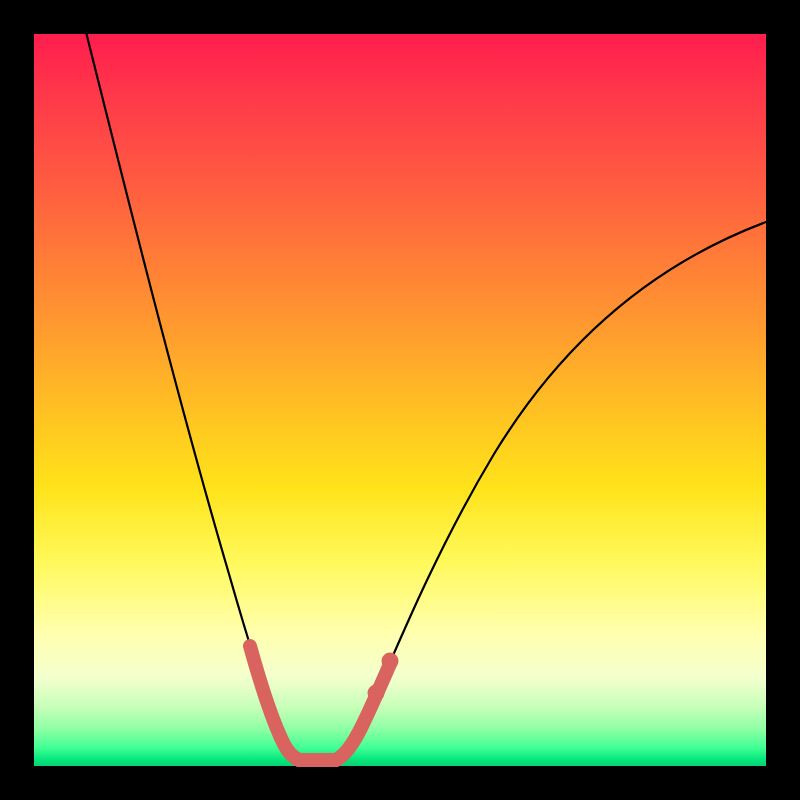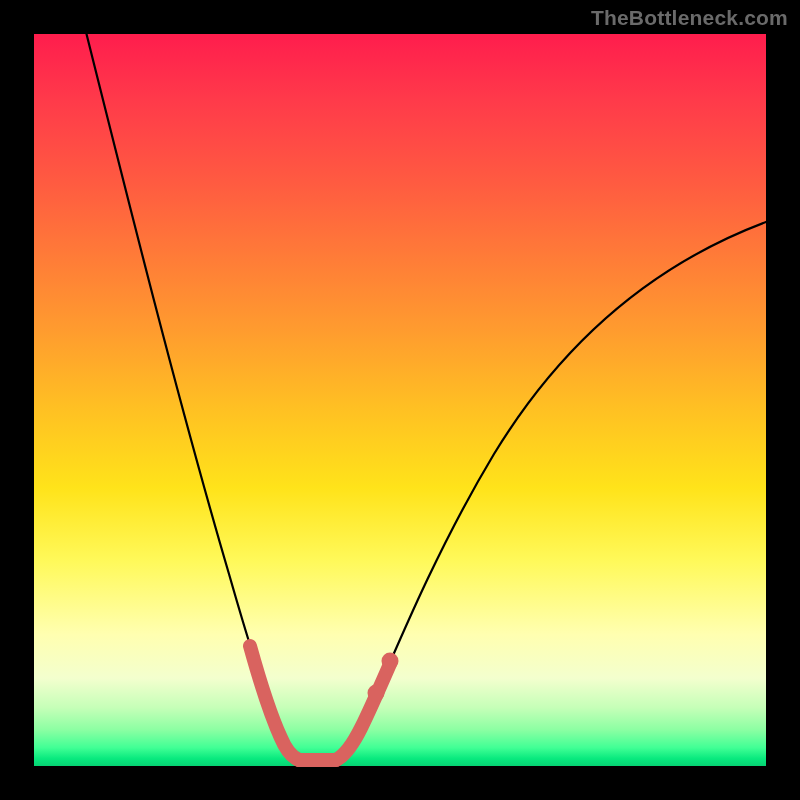--- a/index.html
+++ b/index.html
@@ -58,21 +58,20 @@
     font-weight: 600;
     color: #6a6a6a;
     letter-spacing: 0.2px;
     pointer-events: none;
   }
 </style>
 </head>
 <body>
 
 <div class="stage">
-  <div class="watermark">TheBottleneck.com</div>
 
   <div class="plot">
     <svg class="overlay" viewBox="0 0 732 732" preserveAspectRatio="none">
 
       <path d="M 50 -10
                C 95 170, 145 370, 195 540
                C 215 610, 232 665, 247 700
                C 253 714, 258 722, 266 726
                L 302 726
                C 311 722, 320 710, 332 684

